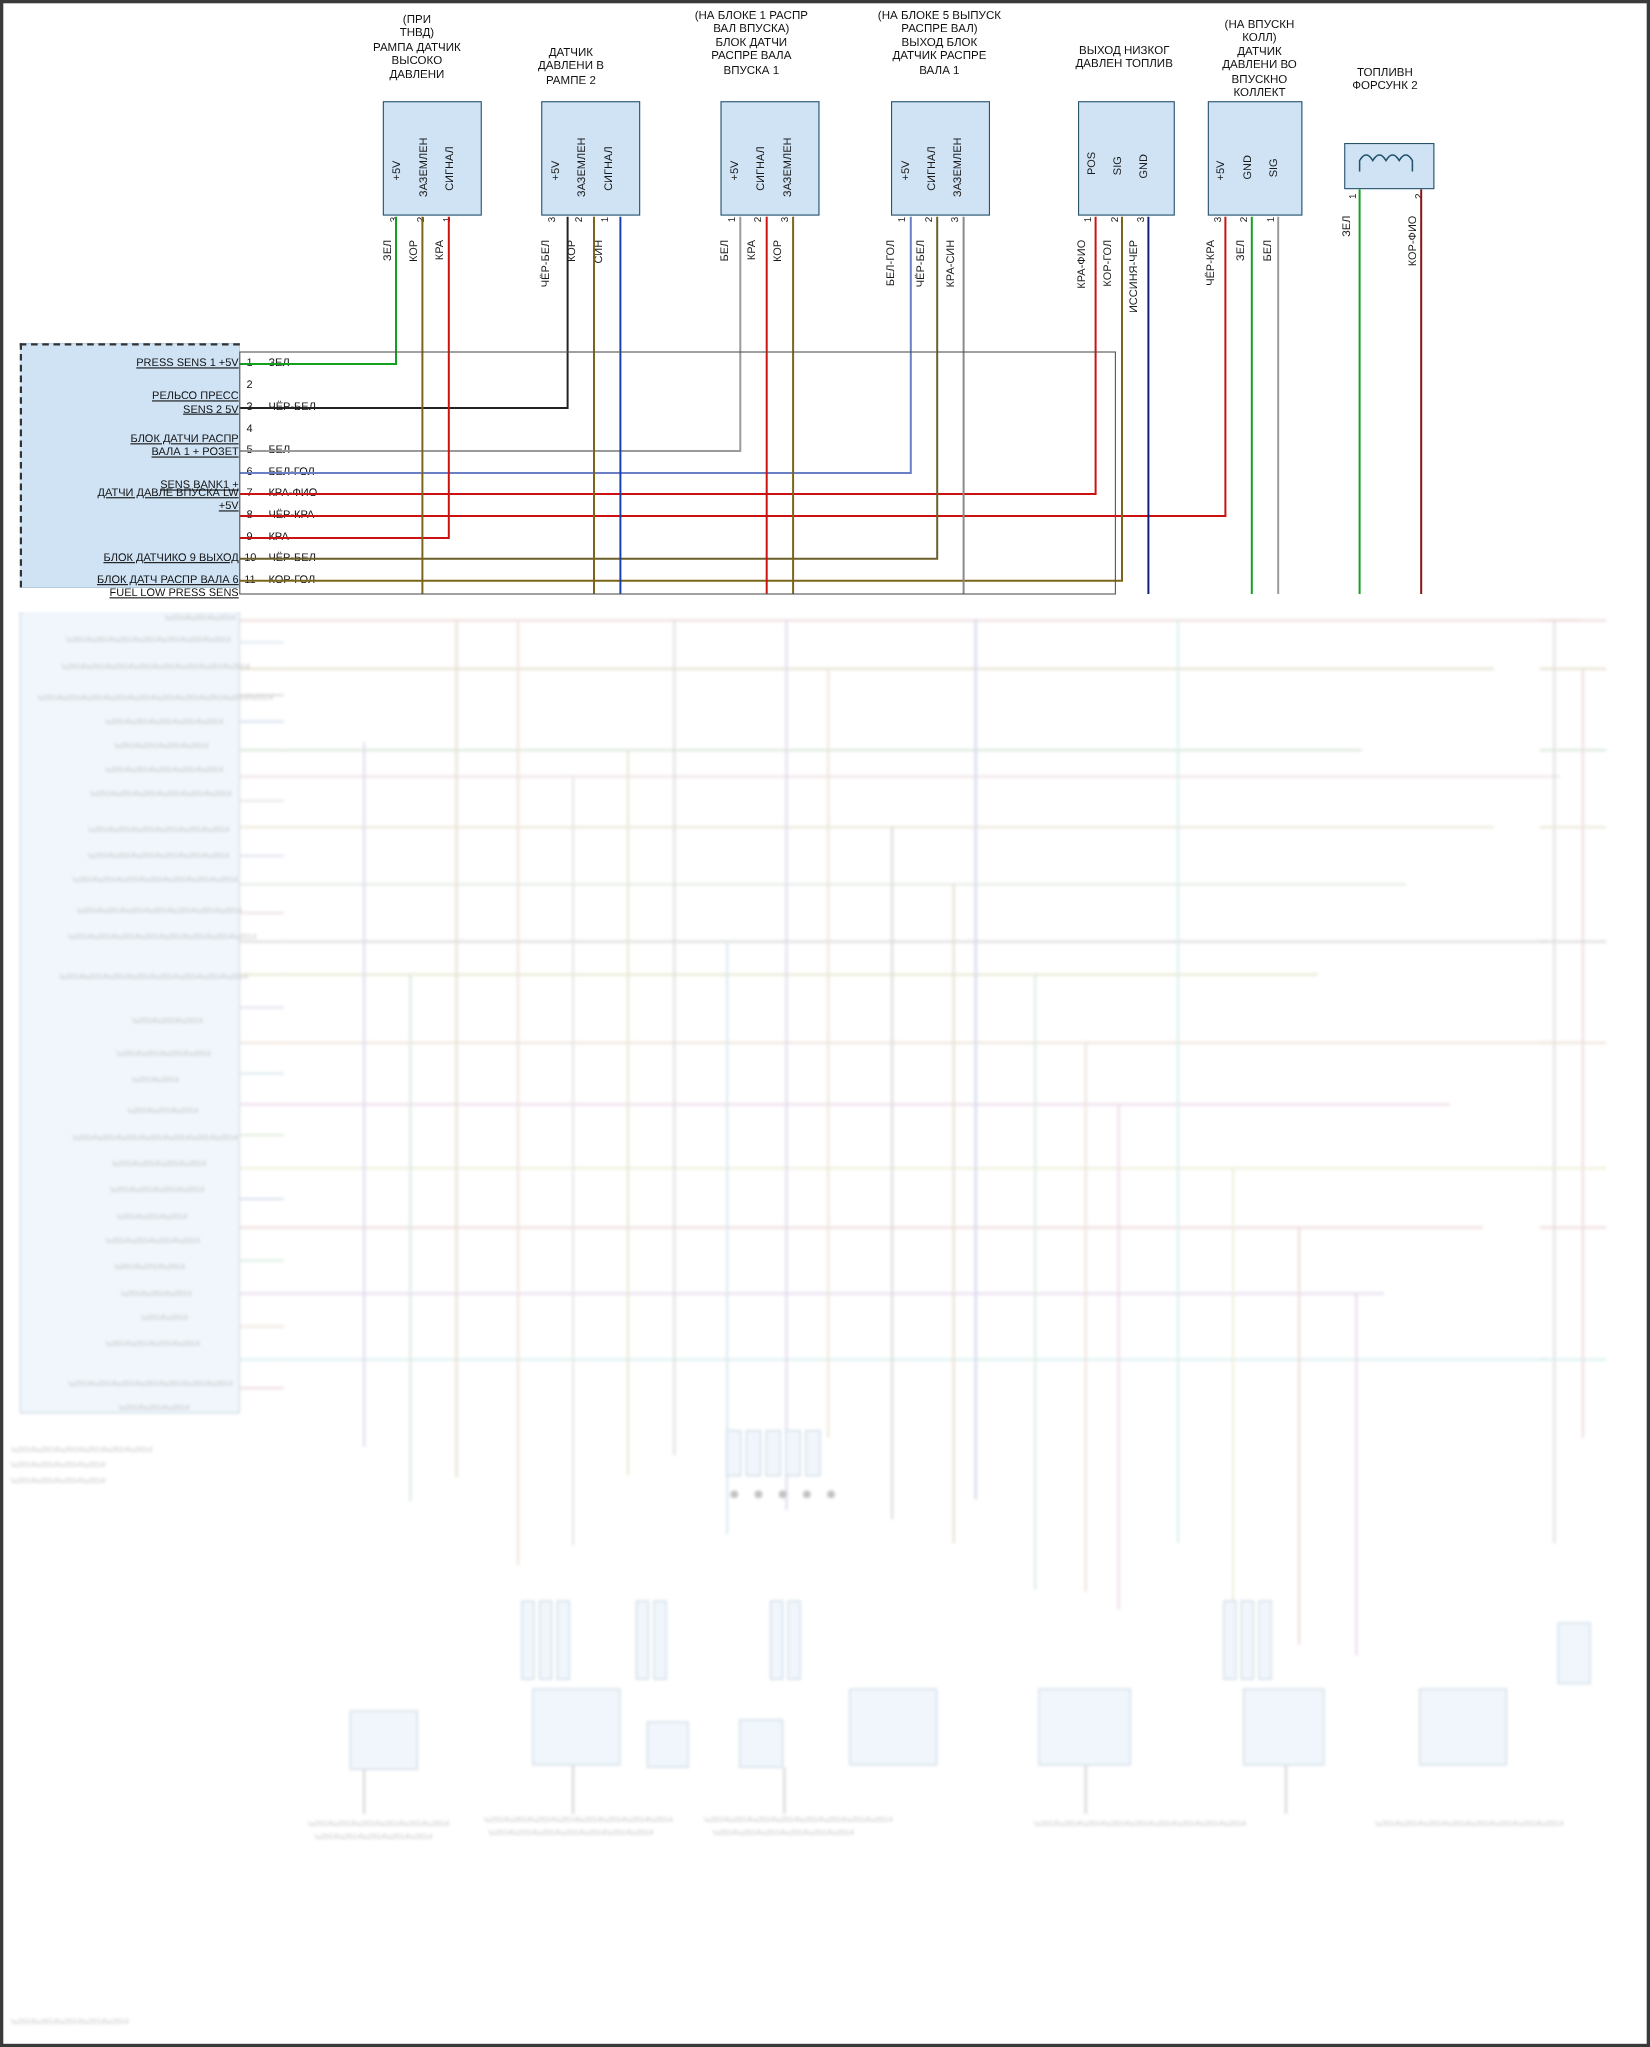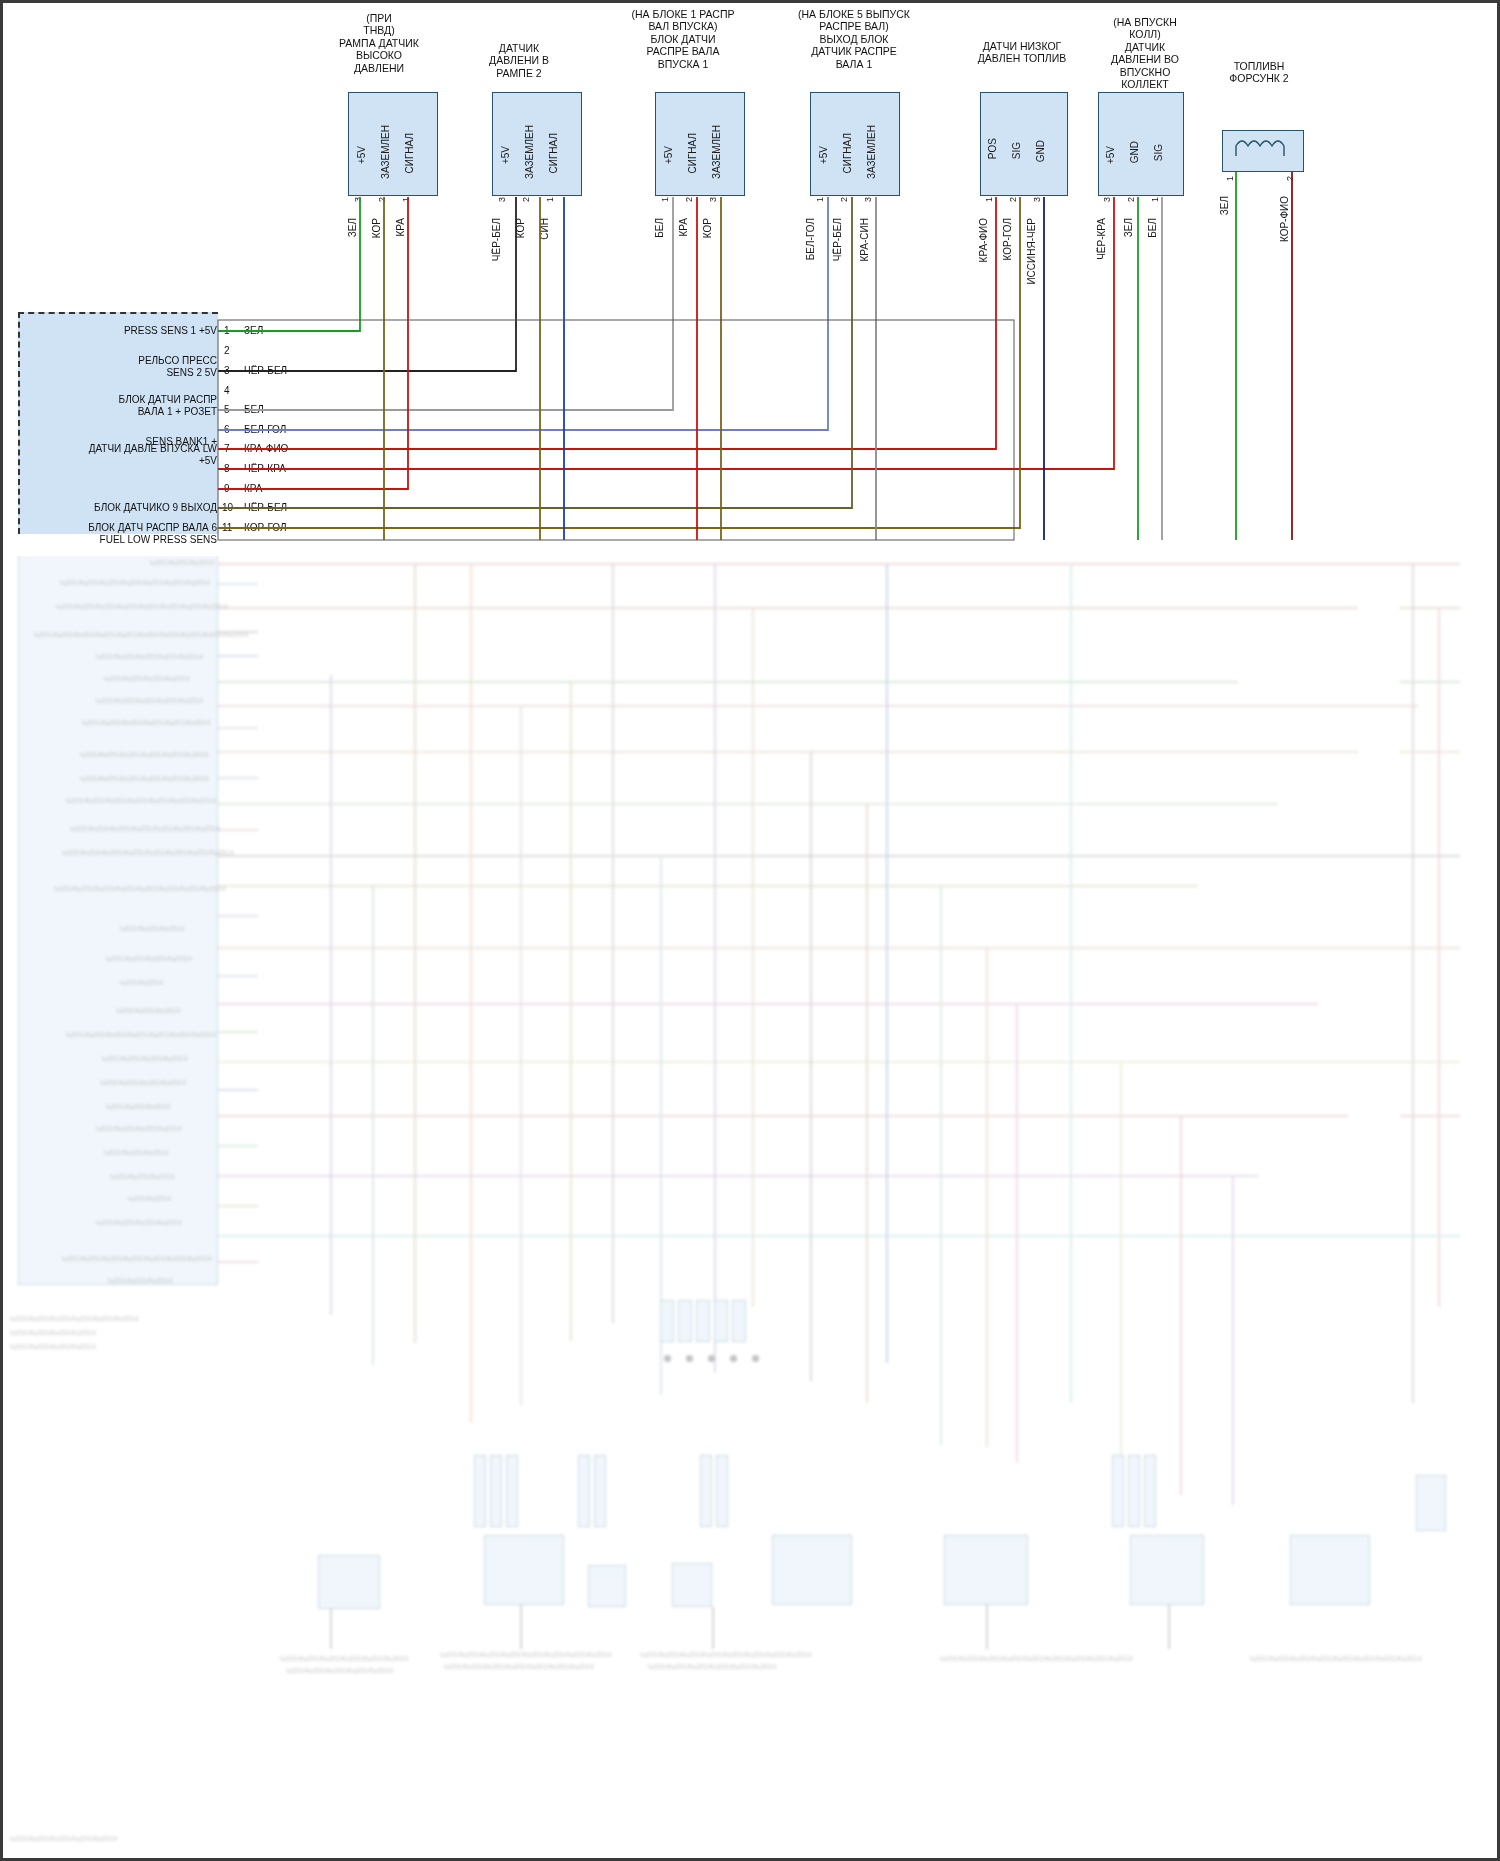--- a/index.html
+++ b/index.html
@@ -50,21 +50,21 @@
     border-right: 0;
   }
   .ecu-solidbox {
     position: absolute;
     left: 20px; top: 312px;
     width: 198px; height: 222px;
     border: 1px solid #3a6b8a;
     background: #cfe3f5;
   }
   .pin-num { position: absolute; font-size: 10px; color: #111; }
-  .pin-name { position: absolute; font-size: 10px; color: #111; text-align: right; }
+  .pin-name { position: absolute; font-size: 10px; color: #111; text-align: right; text-decoration: underline; }
   .pin-wirename { position: absolute; font-size: 10px; color: #111; }
   
   #lower {
     position: absolute;
     left: 0; top: 555px;
     width: 1500px; height: 1306px;
     overflow: hidden;
     opacity: 0.30;
     filter: blur(1.6px);
   }
@@ -283,21 +283,21 @@
   <div class="title" style="left:613px; top:8px; width:140px;">(НА БЛОКЕ 1 РАСПР
 ВАЛ ВПУСКА)
 БЛОК ДАТЧИ
 РАСПРЕ ВАЛА
 ВПУСКА 1</div>
   <div class="title" style="left:780px; top:8px; width:148px;">(НА БЛОКЕ 5 ВЫПУСК
 РАСПРЕ ВАЛ)
 ВЫХОД БЛОК
 ДАТЧИК РАСПРЕ
 ВАЛА 1</div>
-  <div class="title" style="left:960px; top:40px; width:124px;">ДАТЧИ НИЗКОГ
+  <div class="title" style="left:960px; top:40px; width:124px;">ВЫХОД НИЗКОГ
 ДАВЛЕН ТОПЛИВ</div>
   <div class="title" style="left:1090px; top:16px; width:110px;">(НА ВПУСКН
 КОЛЛ)
 ДАТЧИК
 ДАВЛЕНИ ВО
 ВПУСКНО
 КОЛЛЕКТ</div>
   <div class="title" style="left:1200px; top:60px; width:118px;">ТОПЛИВН
 ФОРСУНК 2</div>
 

